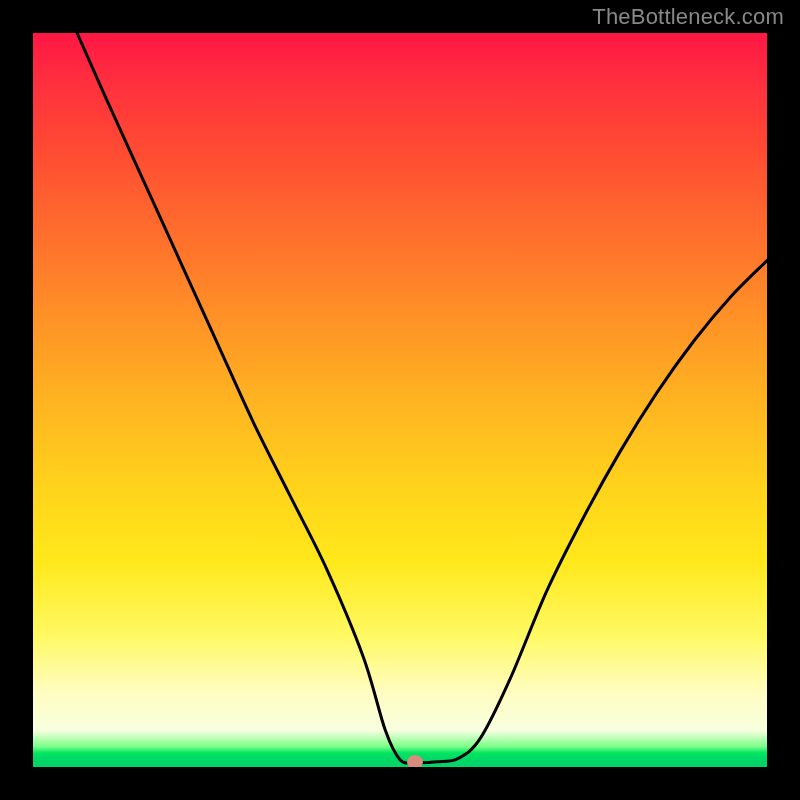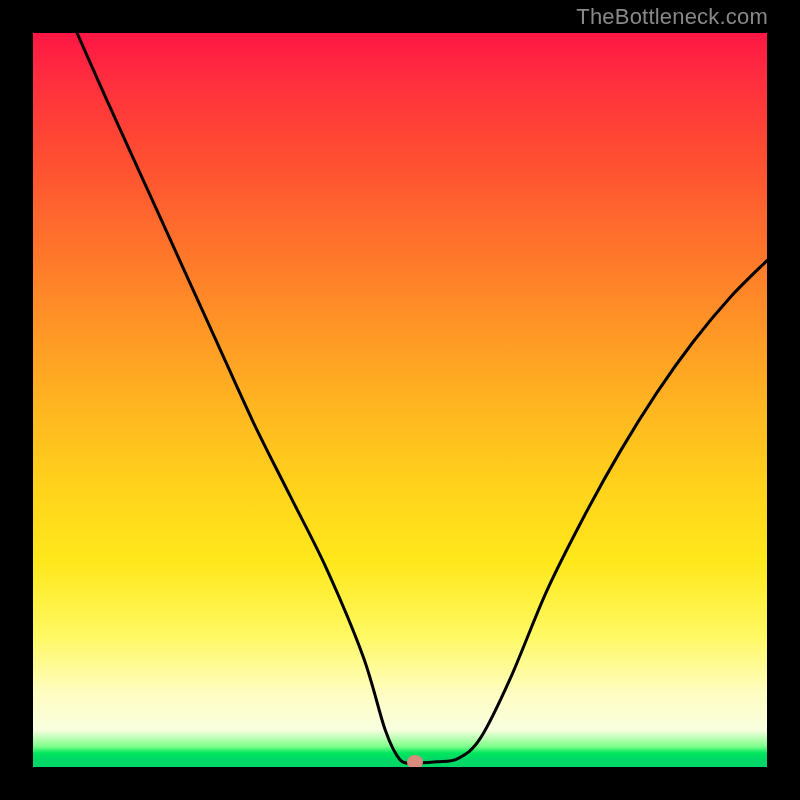--- a/index.html
+++ b/index.html
@@ -15,21 +15,21 @@
     position: absolute;
     left: 0;
     top: 0;
     width: 800px;
     height: 800px;
     background: #000;
   }
   .watermark {
     position: absolute;
     top: 4px;
-    right: 32px;
+    right: 16px;
     color: #888;
     font-size: 22px;
     letter-spacing: 0.2px;
     font-weight: 400;
     z-index: 3;
     pointer-events: none;
   }
   .plot-area {
     position: absolute;
     left: 33px;

